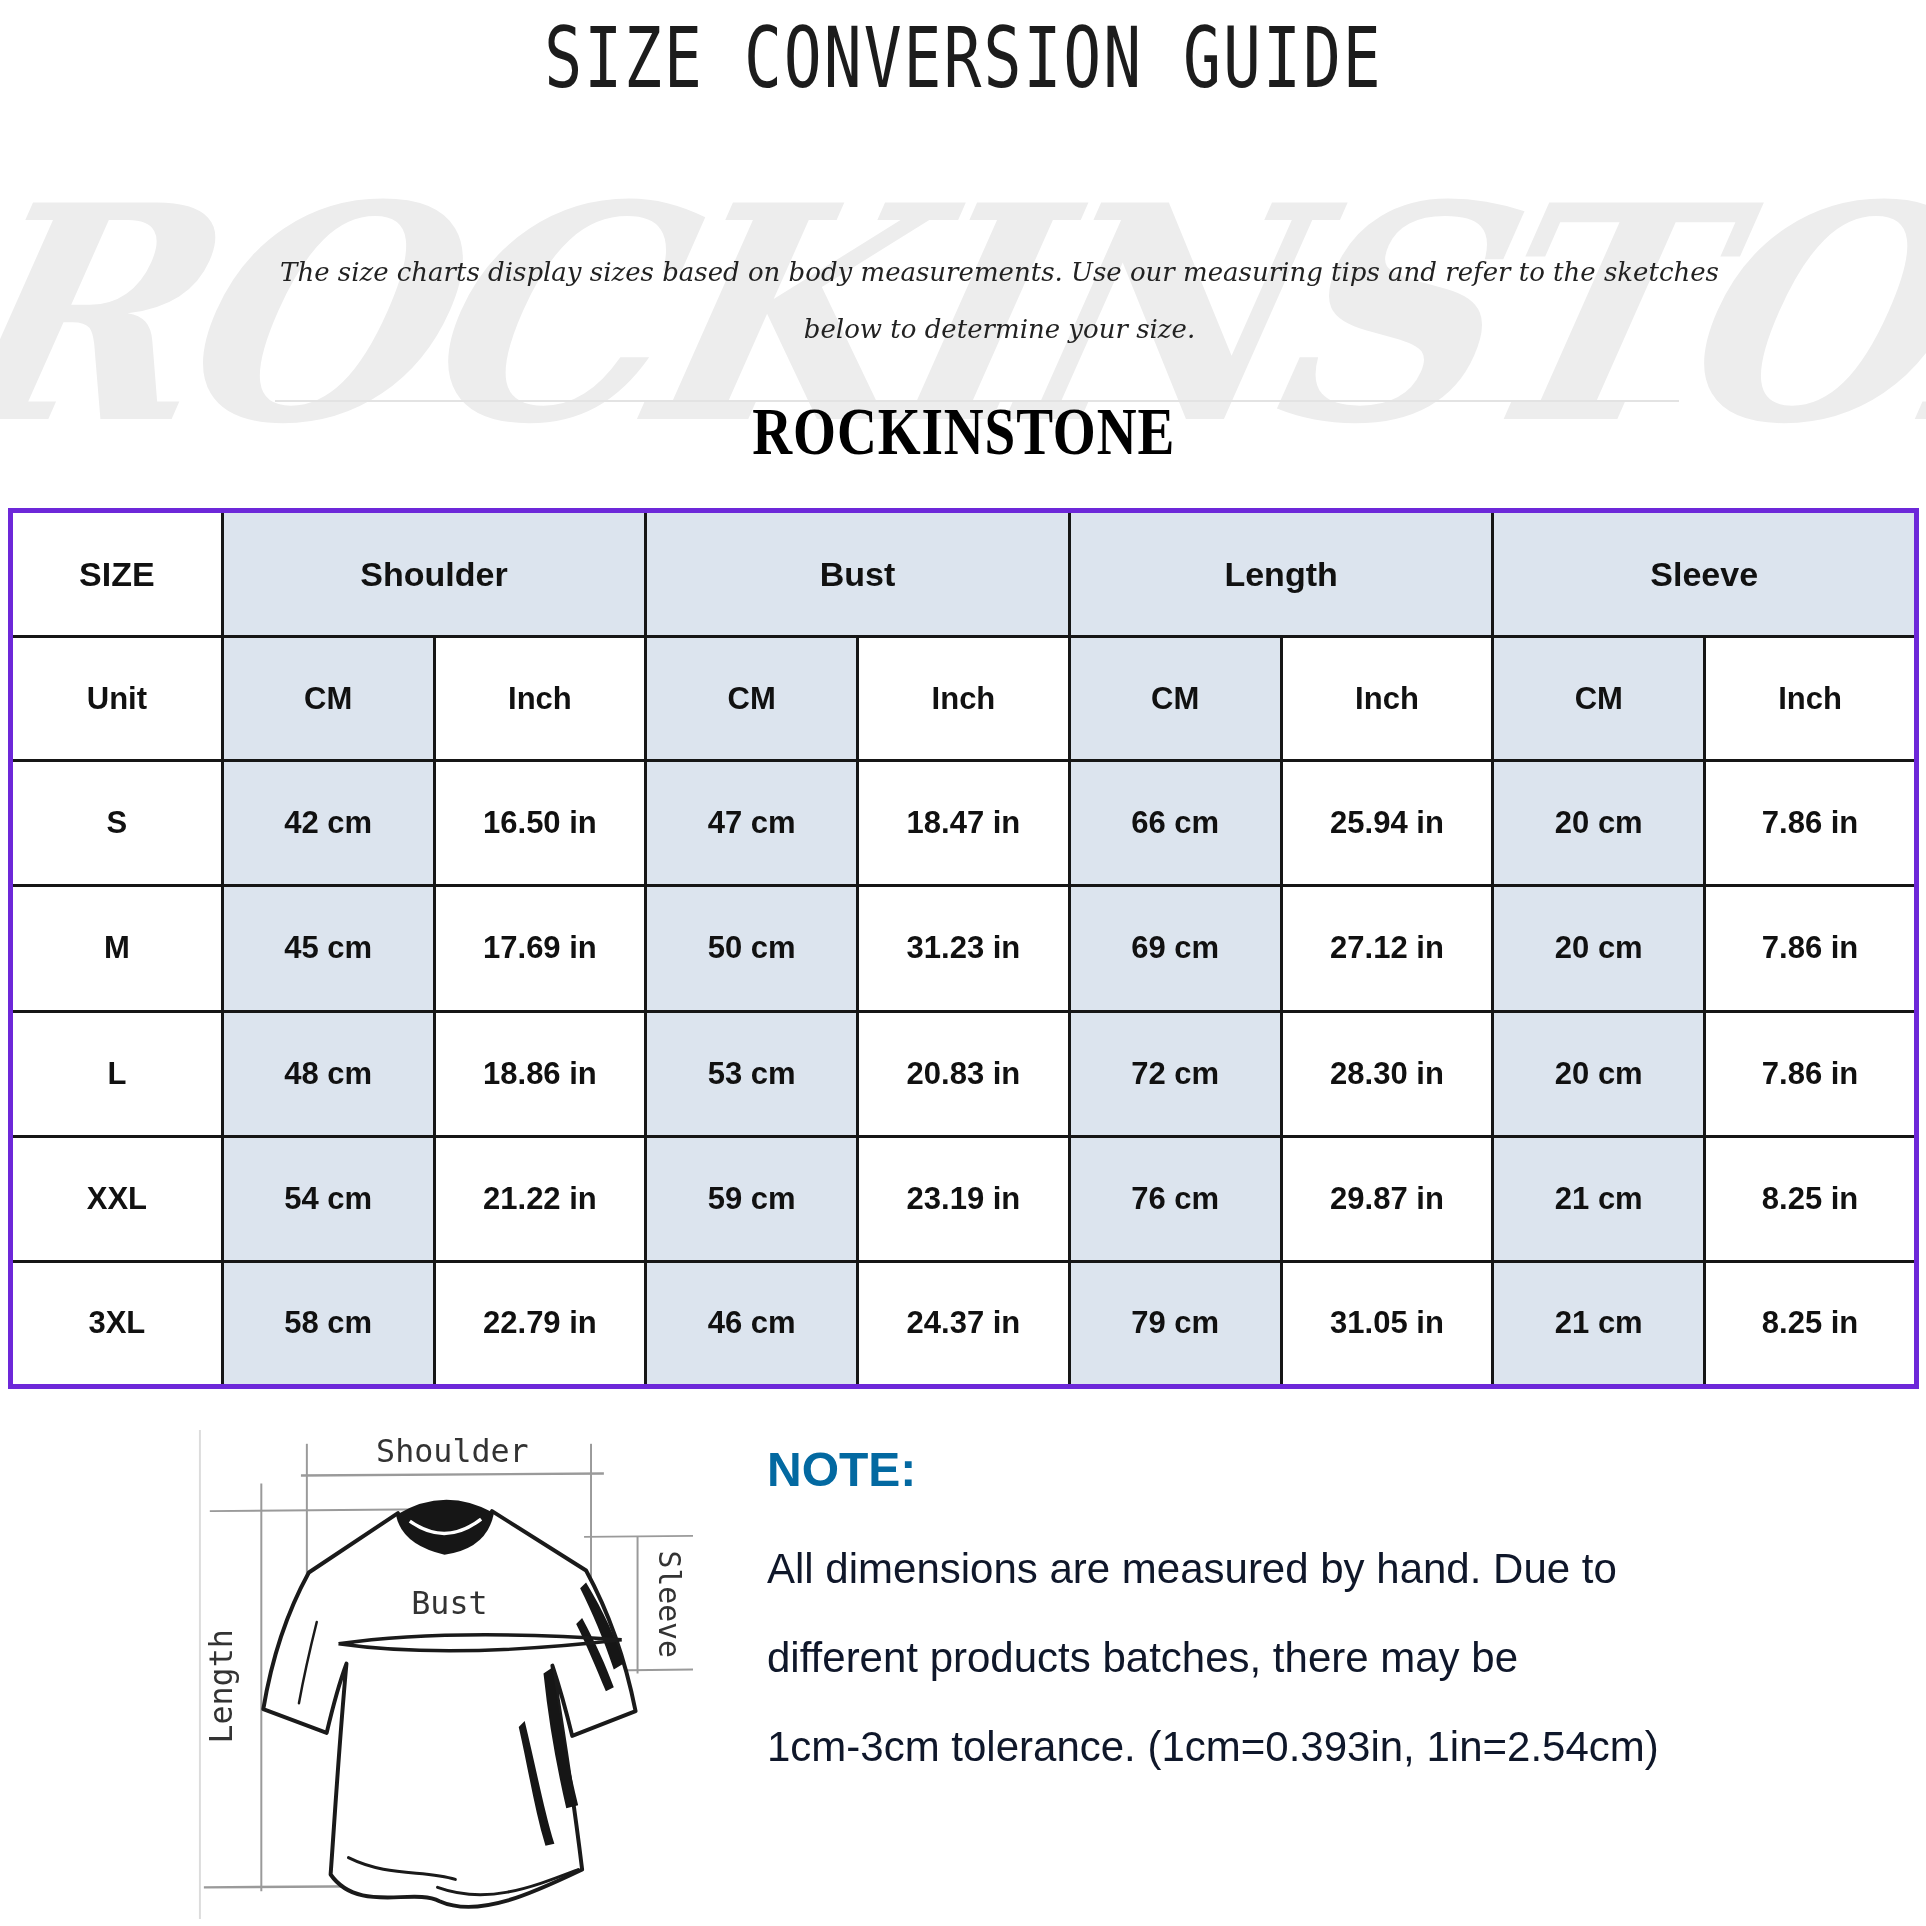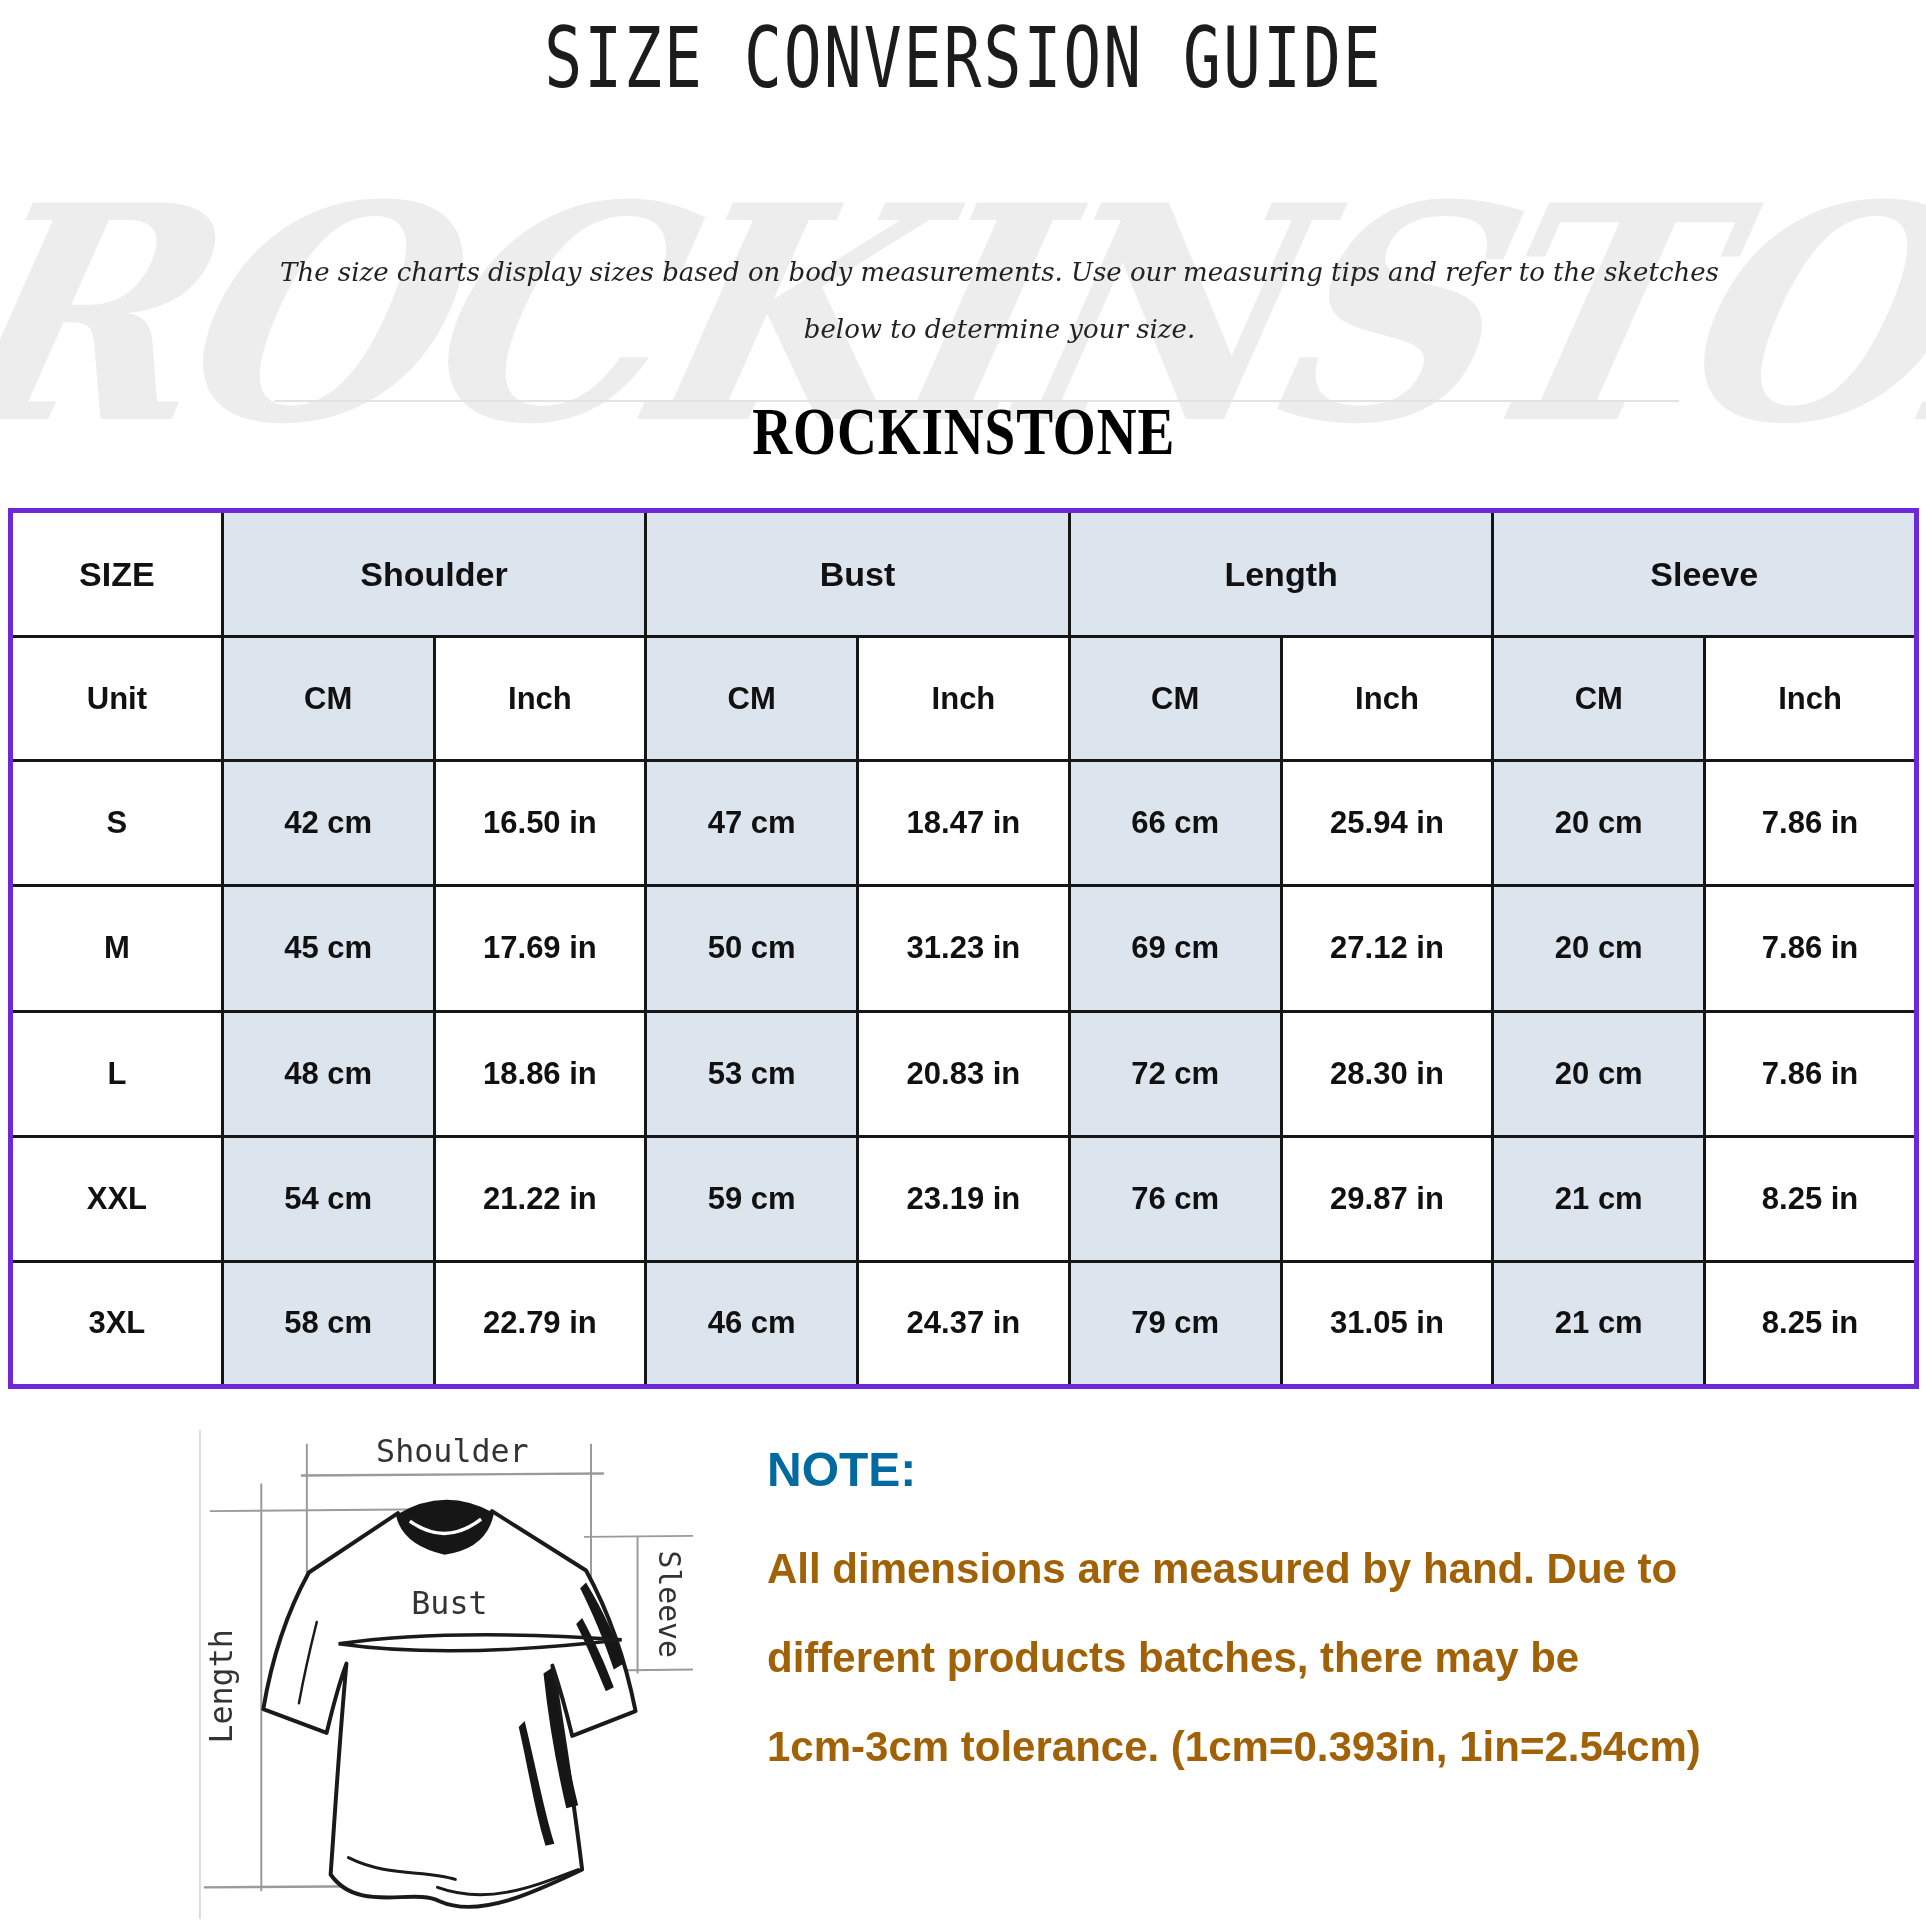--- a/index.html
+++ b/index.html
@@ -31,21 +31,21 @@
   th,td{border:3px solid #161616;text-align:center;vertical-align:middle;padding:0;
     font-family:"Liberation Sans",sans-serif;color:#111;}
   th{font-size:34px;font-weight:bold;}
   td{font-size:31px;font-weight:bold;}
   .fill{background:#dce4ee;}
   tr.grp{height:111px;} tr.unit{height:109px;} tr.data{height:110px;}
   
   #diagram{top:1424px;left:190px;}
   #notes{top:1440px;left:767px;width:1148px;}
   #note-heading{font-weight:bold;font-size:48px;margin:0 0 40px 0;line-height:59px;color:#0369a1;}
-  .note-line{font-weight:bold;font-size:42px;margin:0 0 30px 0;line-height:59px;color:#a16207;}
+  .note-line{font-weight:normal;font-size:42px;margin:0 0 30px 0;line-height:59px;color:#0f172a;}
   svg text{font-family:"DejaVu Sans Mono",monospace;fill:#333;}
 </style>
 </head>
 <body>
 
 <div id="stage">
 
   <div id="watermark">ROCKINSTONE</div>
 
   <div id="title" class="layer">SIZE CONVERSION GUIDE</div>

